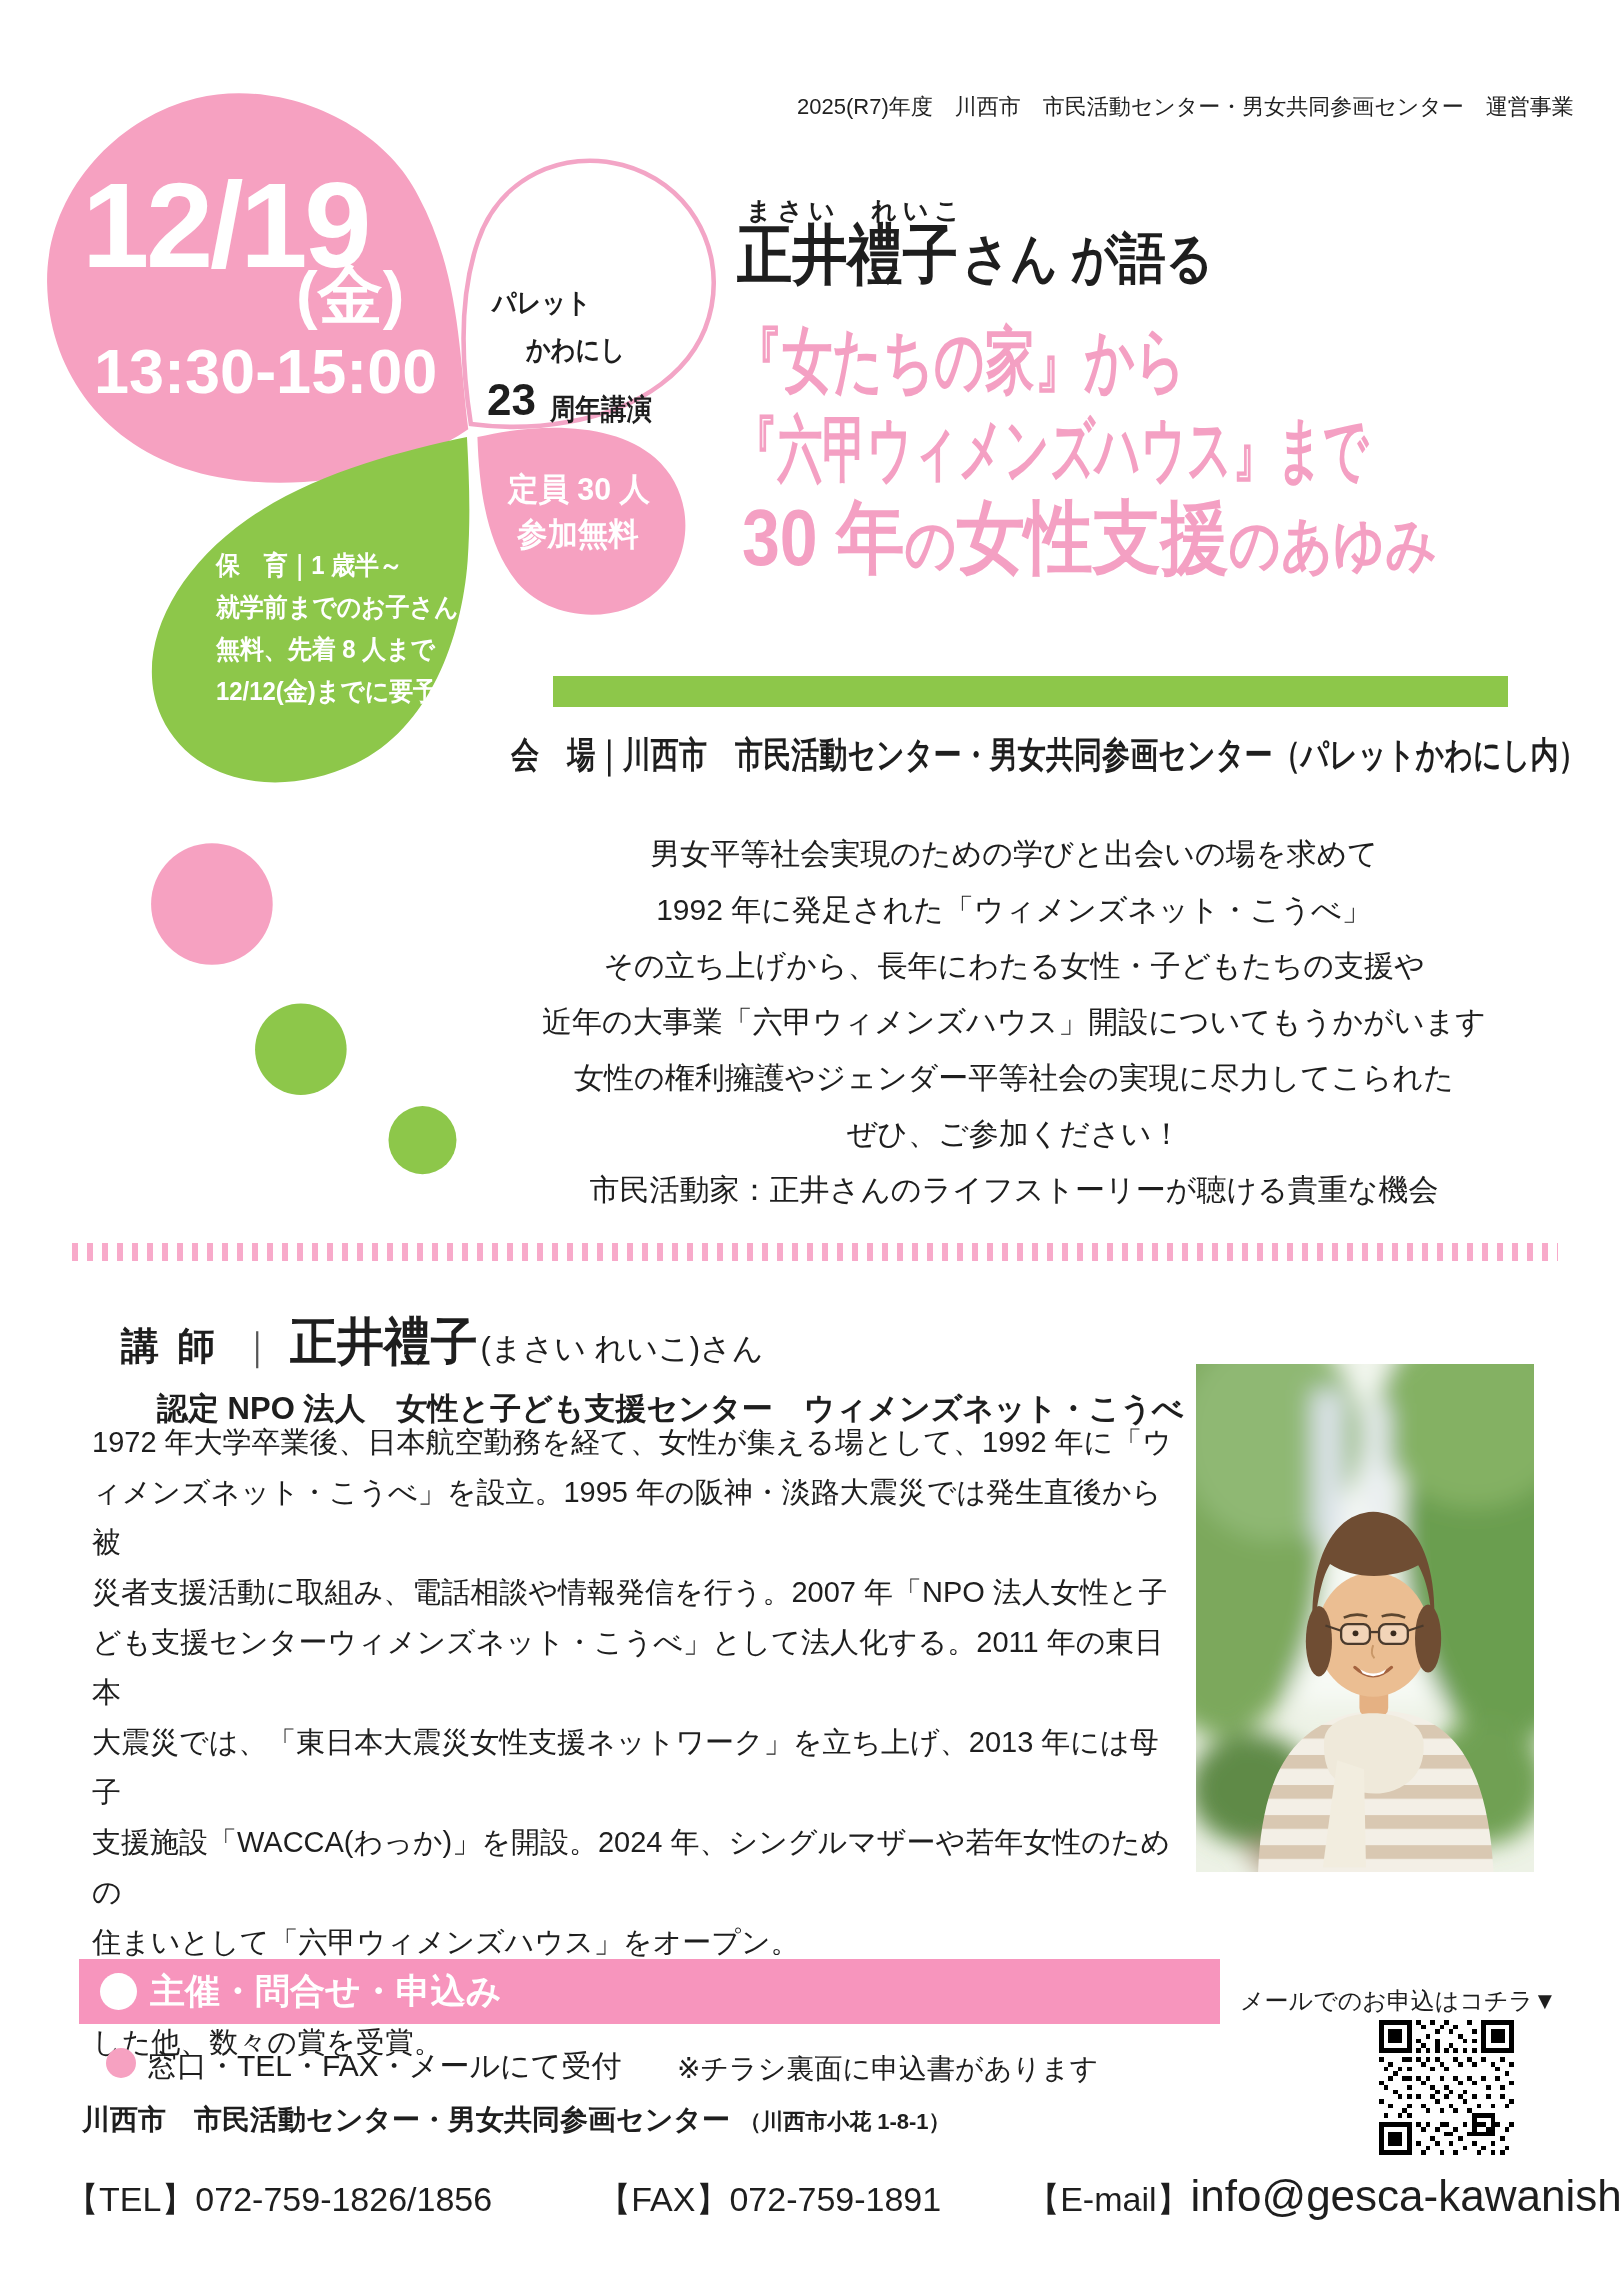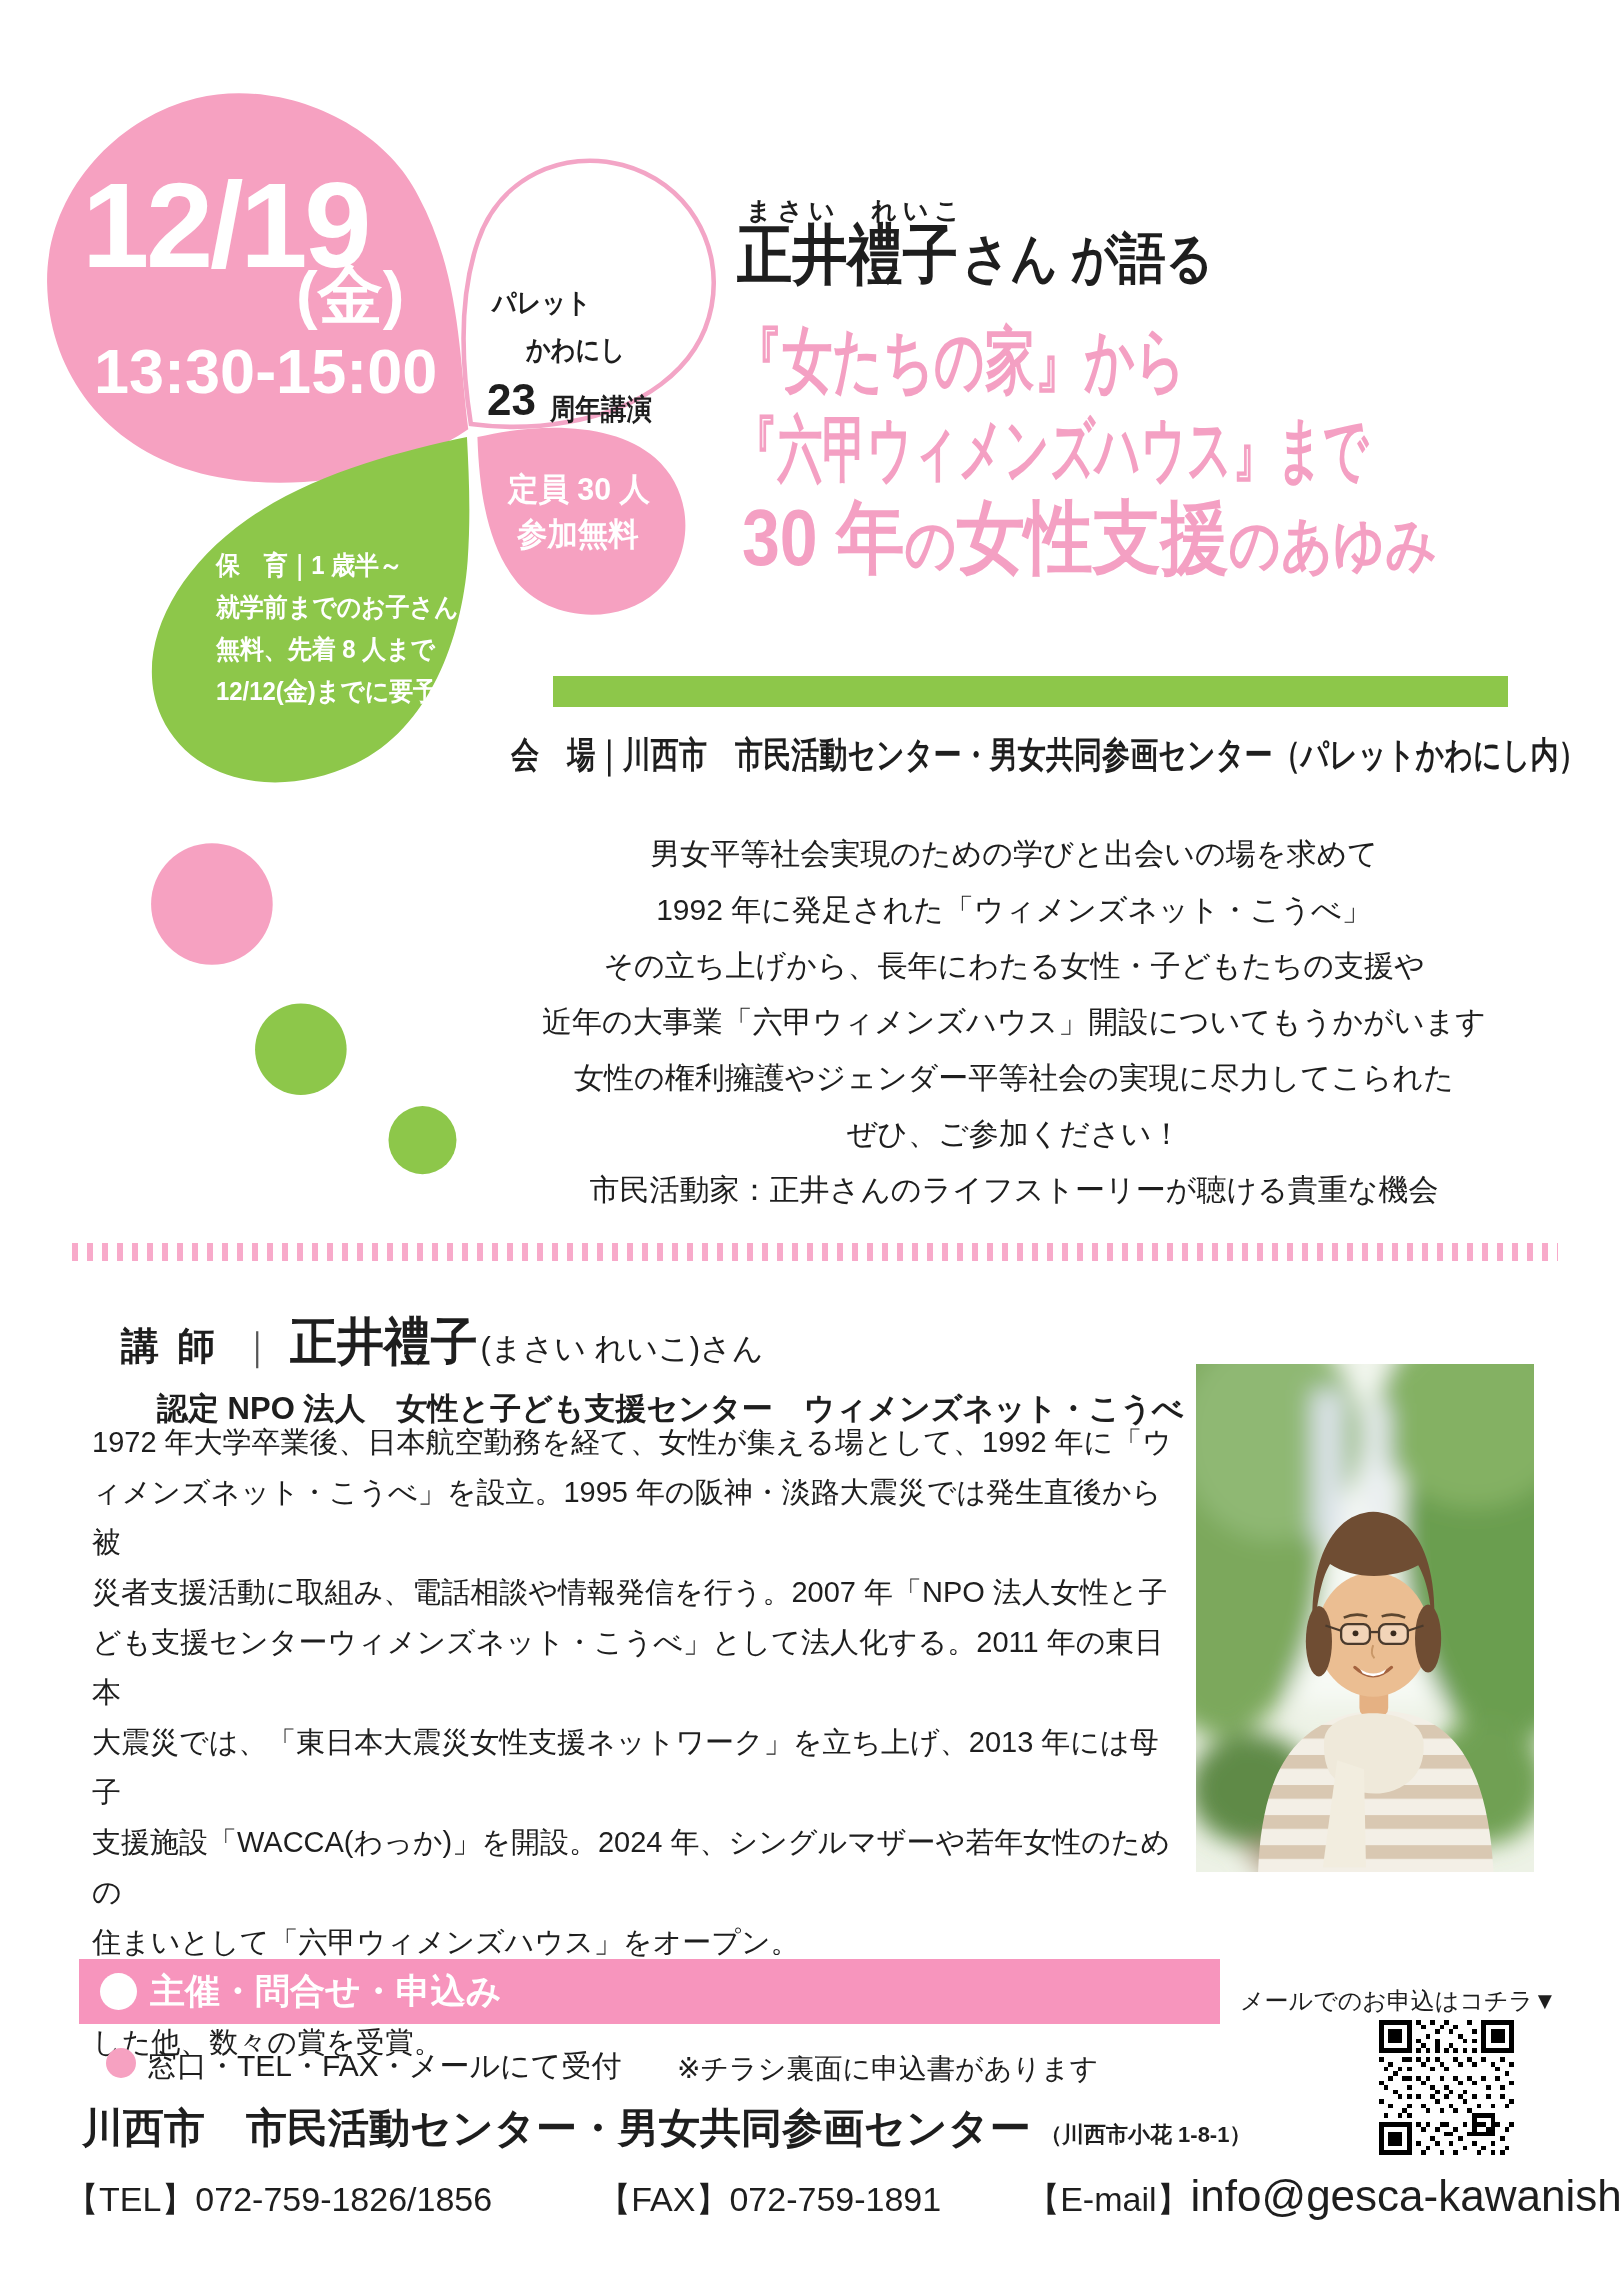--- a/index.html
+++ b/index.html
@@ -15,20 +15,21 @@
   
   .dotline{height:17.7px;background:repeating-linear-gradient(90deg,#F8AACA 0 6.5px,transparent 6.5px 15px);}
   .dot{display:inline-block;border-radius:50%;}
   .flexbase{display:flex;align-items:baseline;}
 </style>
 </head>
 <body>
 
 <div class="page">
 
+  <div class="abs nowrap" style="left:797px;top:92px;font-size:22px;color:#222;">2025(R7)年度　川西市　市民活動センター・男女共同参画センター　運営事業</div>
 
   <svg class="abs" style="left:0;top:0;" width="981" height="1243" viewBox="0 0 1500 1900">
     <path fill="#F6A1C1" d="M716 656 C702 545 704 420 640 300 C586 190 432 118 300 150 C172 182 70 300 72 432 C74 562 152 672 282 716 C404 757 588 742 716 656 Z"></path>
     <path fill="#ffffff" stroke="#F3A5C6" stroke-width="7" d="M720 648 C706 560 700 458 731 368 C764 270 862 228 952 252 C1050 278 1106 372 1088 468 C1069 568 974 627 868 645 C818 654 764 654 720 648 Z"></path>
     <path fill="#F6A1C1" d="M730 668 C822 646 938 644 1002 700 C1064 755 1062 852 1004 904 C944 958 834 950 786 884 C746 830 733 756 730 668 Z"></path>
     <path fill="#8DC74A" d="M714 668 C610 690 478 724 378 794 C260 877 203 1000 247 1096 C292 1194 422 1224 542 1168 C658 1114 706 974 715 858 C720 788 717 726 714 668 Z"></path>
     <circle cx="324" cy="1382" r="93" fill="#F6A1C1"></circle>
     <circle cx="460" cy="1604" r="70" fill="#8DC74A"></circle>
     <circle cx="646" cy="1743" r="52" fill="#8DC74A"></circle>
   </svg>
@@ -193,21 +194,21 @@
                M8 26h1v1H8zM12 26h1v1h-1zM15 26h1v1h-1zM20 26h1v1h-1zM24 26h1v1h-1zM10 27h1v1h-1zM18 27h1v1h-1zM22 27h1v1h-1zM27 27h1v1h-1z
                M9 28h1v1H9zM13 28h1v1h-1zM16 28h1v1h-1zM21 28h1v1h-1zM24 28h1v1h-1zM26 28h1v1h-1z"></path>
     </g>
   </svg>
 
   <span class="abs dot" style="left:106px;top:2048px;width:30px;height:30px;background:#F6A1C1;"></span>
   <div class="abs nowrap" style="left:147px;top:2046px;font-size:30px;">窓口・TEL・FAX・メールにて受付</div>
   <div class="abs nowrap" style="left:677px;top:2050px;font-size:28px;">※チラシ裏面に申込書があります</div>
 
   <div class="abs flexbase nowrap" style="left:82px;top:2101px;">
-    <span class="b" style="font-size:41px;">川西市　市民活動センター・男女共同参画センター</span>
+    <span class="b" style="font-size:28px;">川西市　市民活動センター・男女共同参画センター</span>
     <span class="b" style="font-size:22px;margin-left:9.2px;">（川西市小花 1-8-1）</span>
   </div>
 
   <div class="abs flexbase nowrap" style="left:65px;top:2171px;width:1492px;text-align:center;">
     <span style="font-size:34px;">【TEL】</span>
     <span style="font-size:34px;">072-759-1826/1856</span>
     <span style="font-size:34px;margin-left:105px;">【FAX】</span>
     <span style="font-size:34px;">072-759-1891</span>
     <span style="font-size:34px;margin-left:85px;">【E-mail】</span>
     <span style="font-size:44px;">info@gesca-kawanishi.jp</span>

